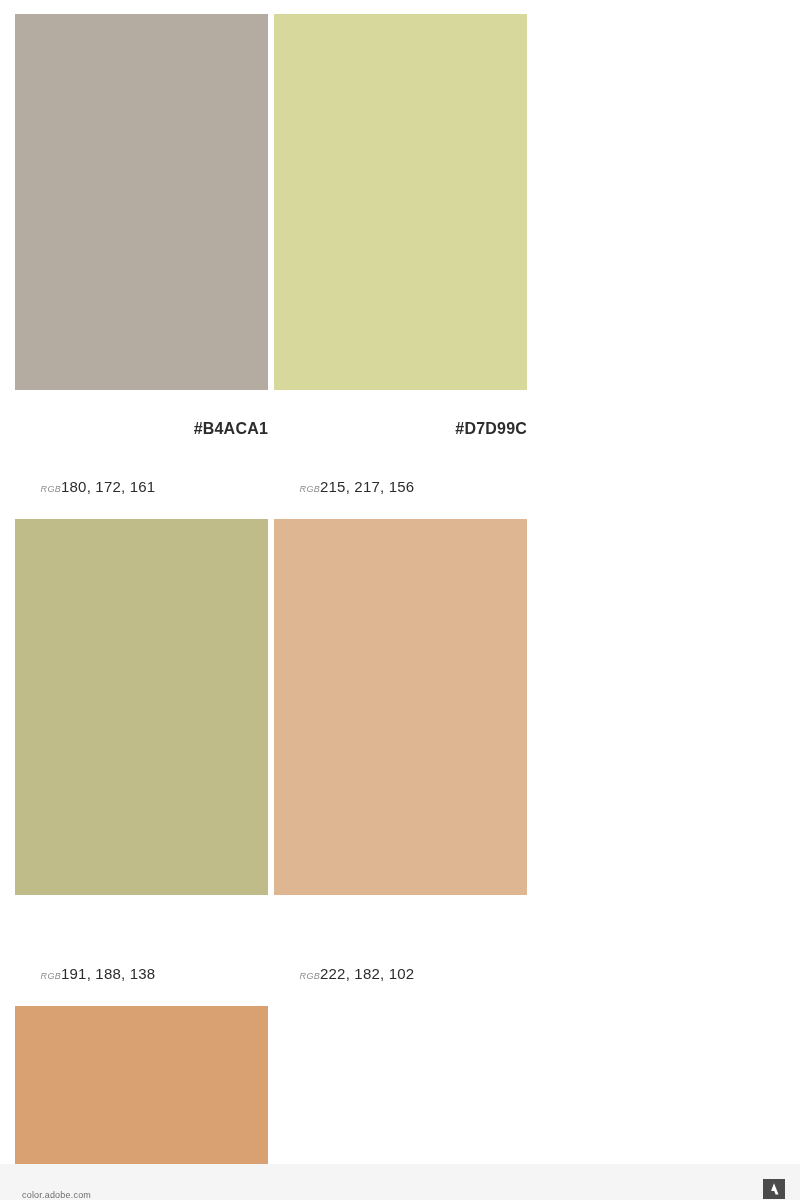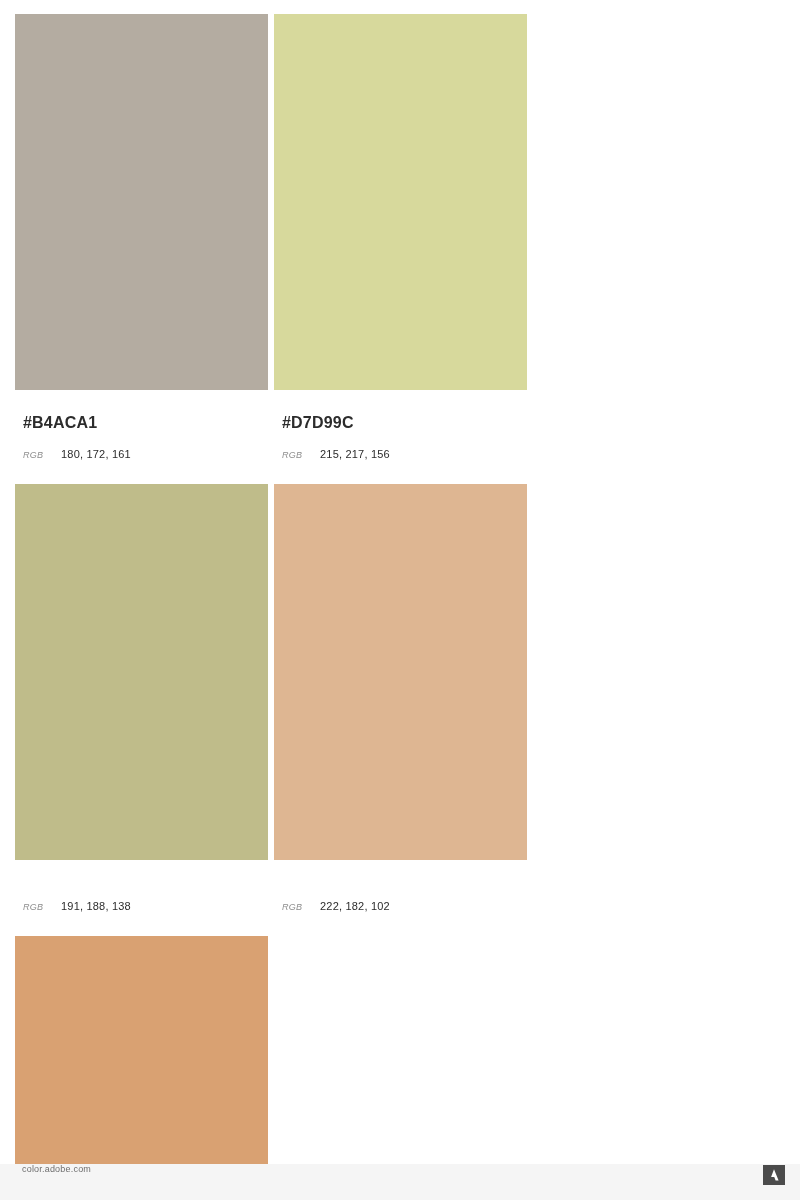--- a/index.html
+++ b/index.html
@@ -41,21 +41,22 @@
     display: block;
   }
 
   .swatch-chip {
     width: 253px;
     height: 376px;
     display: block;
   }
 
   .swatch-meta {
-    padding-top: 24px;
+    padding-top: 30px;
+    text-align: right;
   }
 
   .swatch-hex {
     font-size: 16px;
     font-weight: bold;
     color: #2c2c2c;
     letter-spacing: 0.2px;
     line-height: 18px;
     margin: 0 0 0 8px;
   }
@@ -69,34 +70,35 @@
   .rgb-label {
     font-size: 9px;
     color: #8c8c8c;
     letter-spacing: 0.3px;
     width: 38px;
     display: inline-block;
     font-style: italic;
   }
 
   .rgb-values {
-    font-size: 11px;
+    font-size: 15px;
     color: #2c2c2c;
     letter-spacing: 0.2px;
+    margin-top: 24px;
   }
 
   .footer-bar {
     position: absolute;
     left: 0;
     top: 1164px;
     width: 800px;
     height: 36px;
     background: #f5f5f5;
     display: flex;
-    align-items: flex-start;
+    align-items: flex-end;
     justify-content: space-between;
   }
 
   .footer-url {
     font-size: 9px;
     color: #6e6e6e;
     margin-left: 22px;
     letter-spacing: 0.2px;
   }
 

